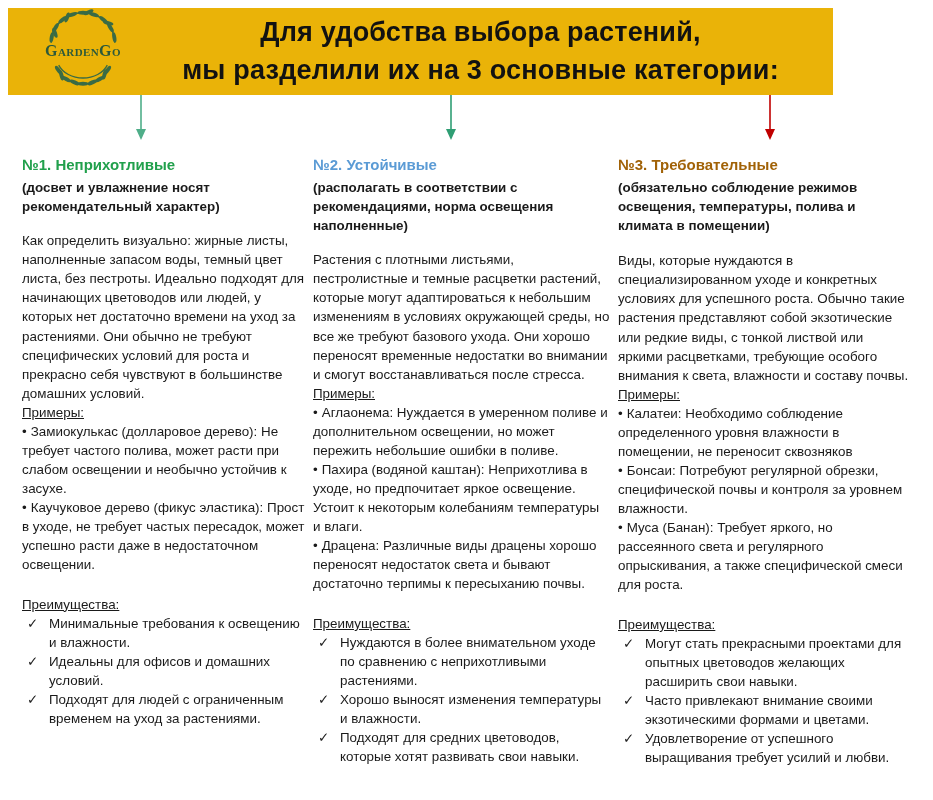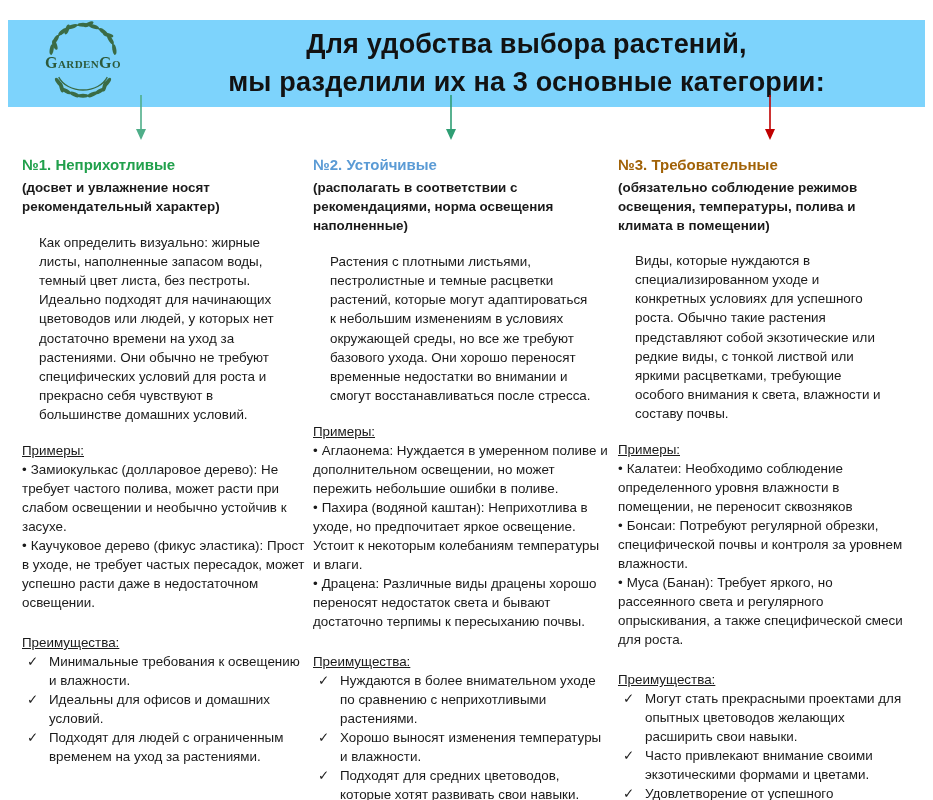--- a/index.html
+++ b/index.html
@@ -3,22 +3,22 @@
 <meta charset="utf-8">
 <style>
   html,body{margin:0;padding:0;}
   body{
     width:933px;height:800px;position:relative;overflow:hidden;
     background:#ffffff;color:#1a1a1a;
     font-family:"Liberation Sans",sans-serif;
   }
   
   .band{
-    position:absolute;left:8px;top:20px;width:917px;height:87px;
-    background:#7dd3fc;
+    position:absolute;left:8px;top:8px;width:825px;height:87px;
+    background:#eab308;
   }
   .logo{position:absolute;left:16px;top:1px;width:118px;height:86px;}
   .logo svg{display:block;width:118px;height:86px;}
   .brand{
     position:absolute;left:0;right:0;top:33px;text-align:center;
     font-family:"Liberation Serif","DejaVu Serif",serif;
     font-variant:small-caps;font-weight:700;font-size:16px;
     letter-spacing:.4px;color:#2d5a3b;
   }
   .title{
@@ -34,21 +34,21 @@
   .a3{left:763px;color:#c00000;}
   
   main{
     position:absolute;left:22px;top:154px;width:899px;
     display:grid;grid-template-columns:283px 297px 292px;column-gap:8px;
   }
   .col{font-size:13.4px;line-height:1.42;}
   .col-title{margin:0 0 3px 0;font-size:15px;font-weight:700;}
   .c1{color:#21a04c}.c2{color:#5b9bd5}.c3{color:#a16207}
   .col-sub{margin:0 0 15px 0;font-weight:600;}
-  .col-desc{margin:17px;}
+  .col-desc{margin:0;}
   .col-desc.extra-gap{margin-top:16px;}
   .label{margin:0;text-decoration:underline;}
   .example{margin:0;}
   .bullet{margin-right:4px;}
   .adv-label{margin:21px 0 0 0;}
   .adv{display:flex;margin:0;}
   .check{flex:0 0 27px;padding-left:5px;box-sizing:border-box;color:#222;}
   .adv-text{flex:1;}
 </style>
 </head>

